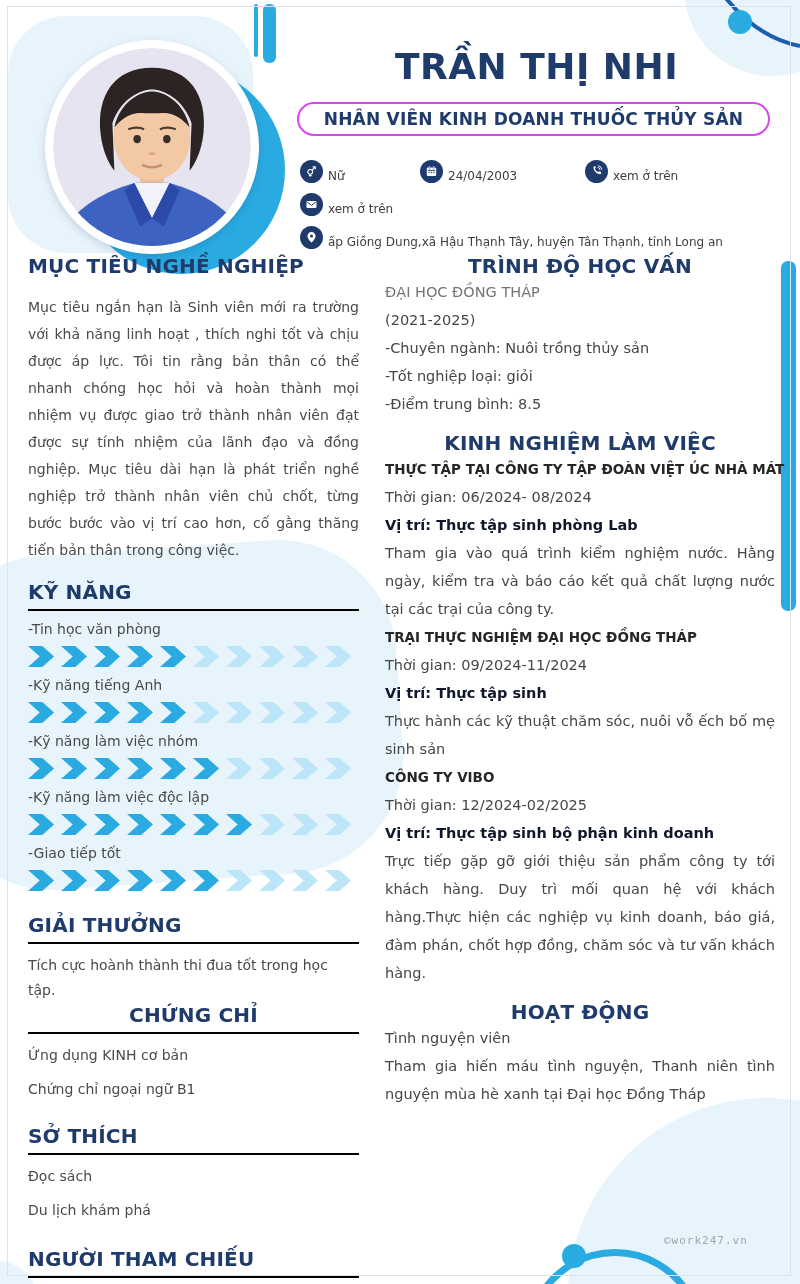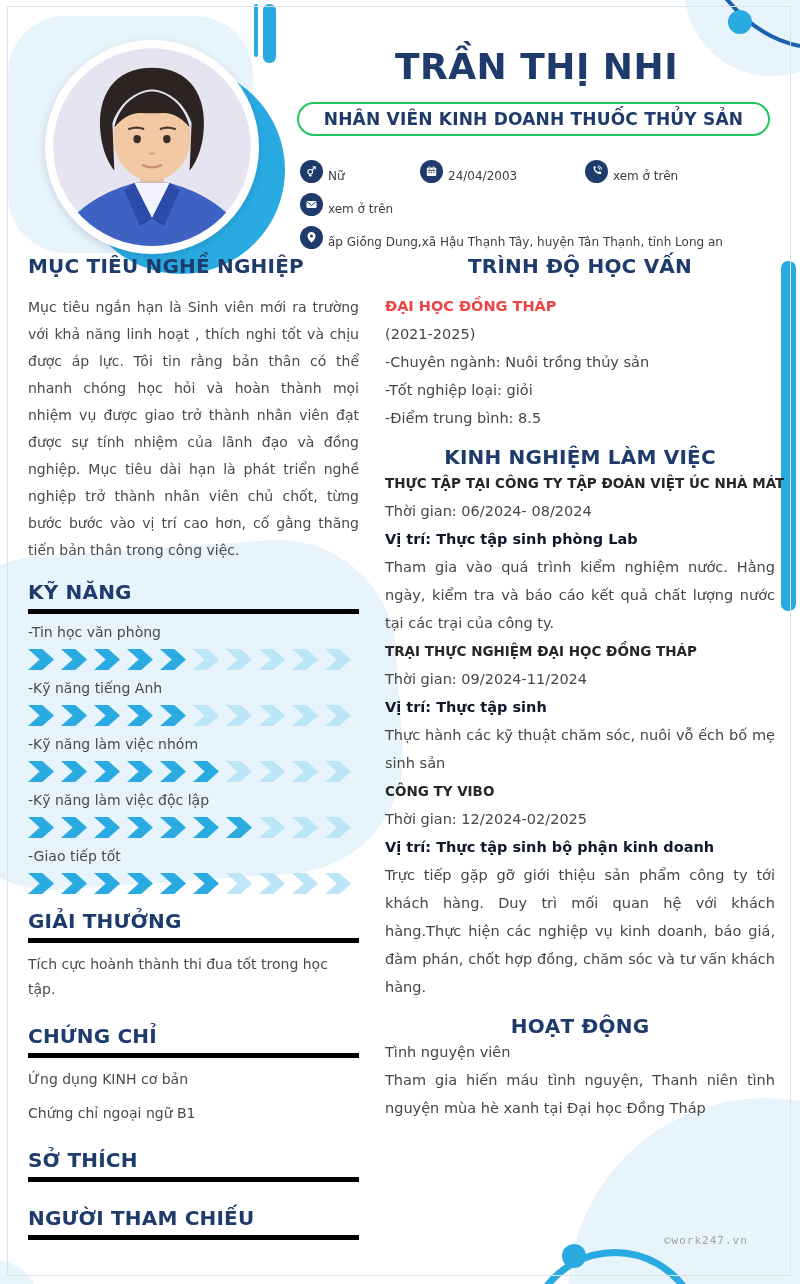--- a/index.html
+++ b/index.html
@@ -15,60 +15,60 @@
   
   .photo{position:absolute;left:45px;top:40px;width:214px;height:214px;border-radius:50%;
     background:#fff;box-shadow:0 3px 8px rgba(30,58,108,.18);
     display:flex;align-items:center;justify-content:center;}
   .photo svg{width:198px;height:198px;border-radius:50%;display:block;}
 
   
   .name{position:absolute;left:300px;top:46px;width:473px;text-align:center;
     font-size:36px;font-weight:bold;color:#1F3B6C;letter-spacing:.5px;}
   .pill{position:absolute;left:297px;top:102px;width:473px;height:34px;box-sizing:border-box;
-    border:2px solid #22c55e;border-radius:18px;display:flex;align-items:center;justify-content:center;
+    border:2px solid #d946ef;border-radius:18px;display:flex;align-items:center;justify-content:center;
     font-weight:bold;font-size:17px;color:#1F3B6C;letter-spacing:.2px;}
   .contact-item{position:absolute;display:flex;align-items:flex-end;gap:5px;
     font-size:12px;color:#3E3E3E;white-space:nowrap;}
   .cicon{width:23px;height:23px;border-radius:50%;background:#1F3B6C;flex:0 0 auto;
     display:flex;align-items:center;justify-content:center;}
   .cicon svg{width:15px;height:15px;display:block;}
   #c-gender{left:300px;top:160px;}
   #c-birthday{left:420px;top:160px;}
   #c-phone{left:585px;top:160px;}
   #c-email{left:300px;top:193px;}
   #c-address{left:300px;top:226px;}
 
   
   .left-col{position:absolute;left:28px;top:254px;width:331px;color:#4A4A4A;font-size:14px;}
   .right-col{position:absolute;left:385px;top:254px;width:390px;color:#464646;font-size:14.5px;}
 
   h2.sec{font-size:20px;color:#1F3B6C;margin:0;font-weight:bold;letter-spacing:.2px;}
-  h2.sec.u{border-bottom:5px solid #000000;padding-bottom:5px;}
+  h2.sec.u{border-bottom:2px solid #000000;padding-bottom:5px;}
   h2.sec.center{text-align:center;}
 
   .objective-text{margin:16px 0 0;line-height:27px;text-align:justify;}
 
   #skills-heading{margin-top:16px;}
   .skill-label{margin-top:7px;line-height:22px;}
   .chev-bar{display:flex;gap:7px;margin-top:6px;height:21px;}
   .chev{width:26px;height:21px;flex:0 0 auto;
     clip-path:polygon(0 0,55% 0,100% 50%,55% 100%,0 100%,45% 50%);}
   .chev.filled{background:#29ABE2;}
   .chev.light{background:#BCE5F8;}
 
-  #awards-heading{margin-top:15px;}
-  #certs-heading{margin-top:22px;}
+  #awards-heading{margin-top:22px;}
+  #certs-heading{text-align:center;}
   #hobbies-heading{margin-top:22px;}
   #refs-heading{margin-top:24px;}
   .line-item{margin-top:9px;line-height:25px;}
 
   .right-col h2.sec{margin-top:0;}
   #experience-heading,#activities-heading{margin-top:13px;}
-  .edu-school{margin-top:14px;font-weight:bold;color:#ef4444;line-height:28px;}
+  .edu-school{margin-top:0;font-weight:normal;color:#737373;line-height:28px;}
   .edu-period{line-height:28px;}
   .right-col .line-item{margin-top:0;line-height:28px;}
   .job-company{font-weight:bold;color:#262626;line-height:28px;margin-top:0;font-size:13.5px;white-space:nowrap;}
   .job-time{line-height:28px;}
   .job-position{font-weight:bold;color:#0f172a;line-height:28px;}
   .job-desc{line-height:28px;text-align:justify;}
   .activity-item{line-height:28px;text-align:justify;}
 
   .watermark{position:absolute;left:664px;top:1234px;z-index:4;
     font-family:"DejaVu Sans Mono",monospace;font-size:11px;color:#9FA4A8;letter-spacing:1px;}
@@ -258,20 +258,24 @@
         <div class="line-item">Tích cực hoành thành thi đua tốt trong học tập.</div>
       </div>
 
     <h2 class="sec u" id="certs-heading">CHỨNG CHỈ</h2>
     <div>
         <div class="line-item">Ứng dụng KINH cơ bản</div>
         <div class="line-item">Chứng chỉ ngoại ngữ B1</div>
       </div>
 
     <h2 class="sec u" id="hobbies-heading">SỞ THÍCH</h2>
+    <div>
+        <div class="line-item">Đọc sách</div>
+        <div class="line-item">Du lịch khám phá</div>
+      </div>
 
     <h2 class="sec u" id="refs-heading">NGƯỜI THAM CHIẾU</h2>
 
   </div>
 
   <div class="right-col">
     <h2 class="sec center" id="education-heading">TRÌNH ĐỘ HỌC VẤN</h2>
     <div class="edu-school">ĐẠI HỌC ĐỒNG THÁP</div>
     <div class="edu-period">(2021-2025)</div>
     <div>

